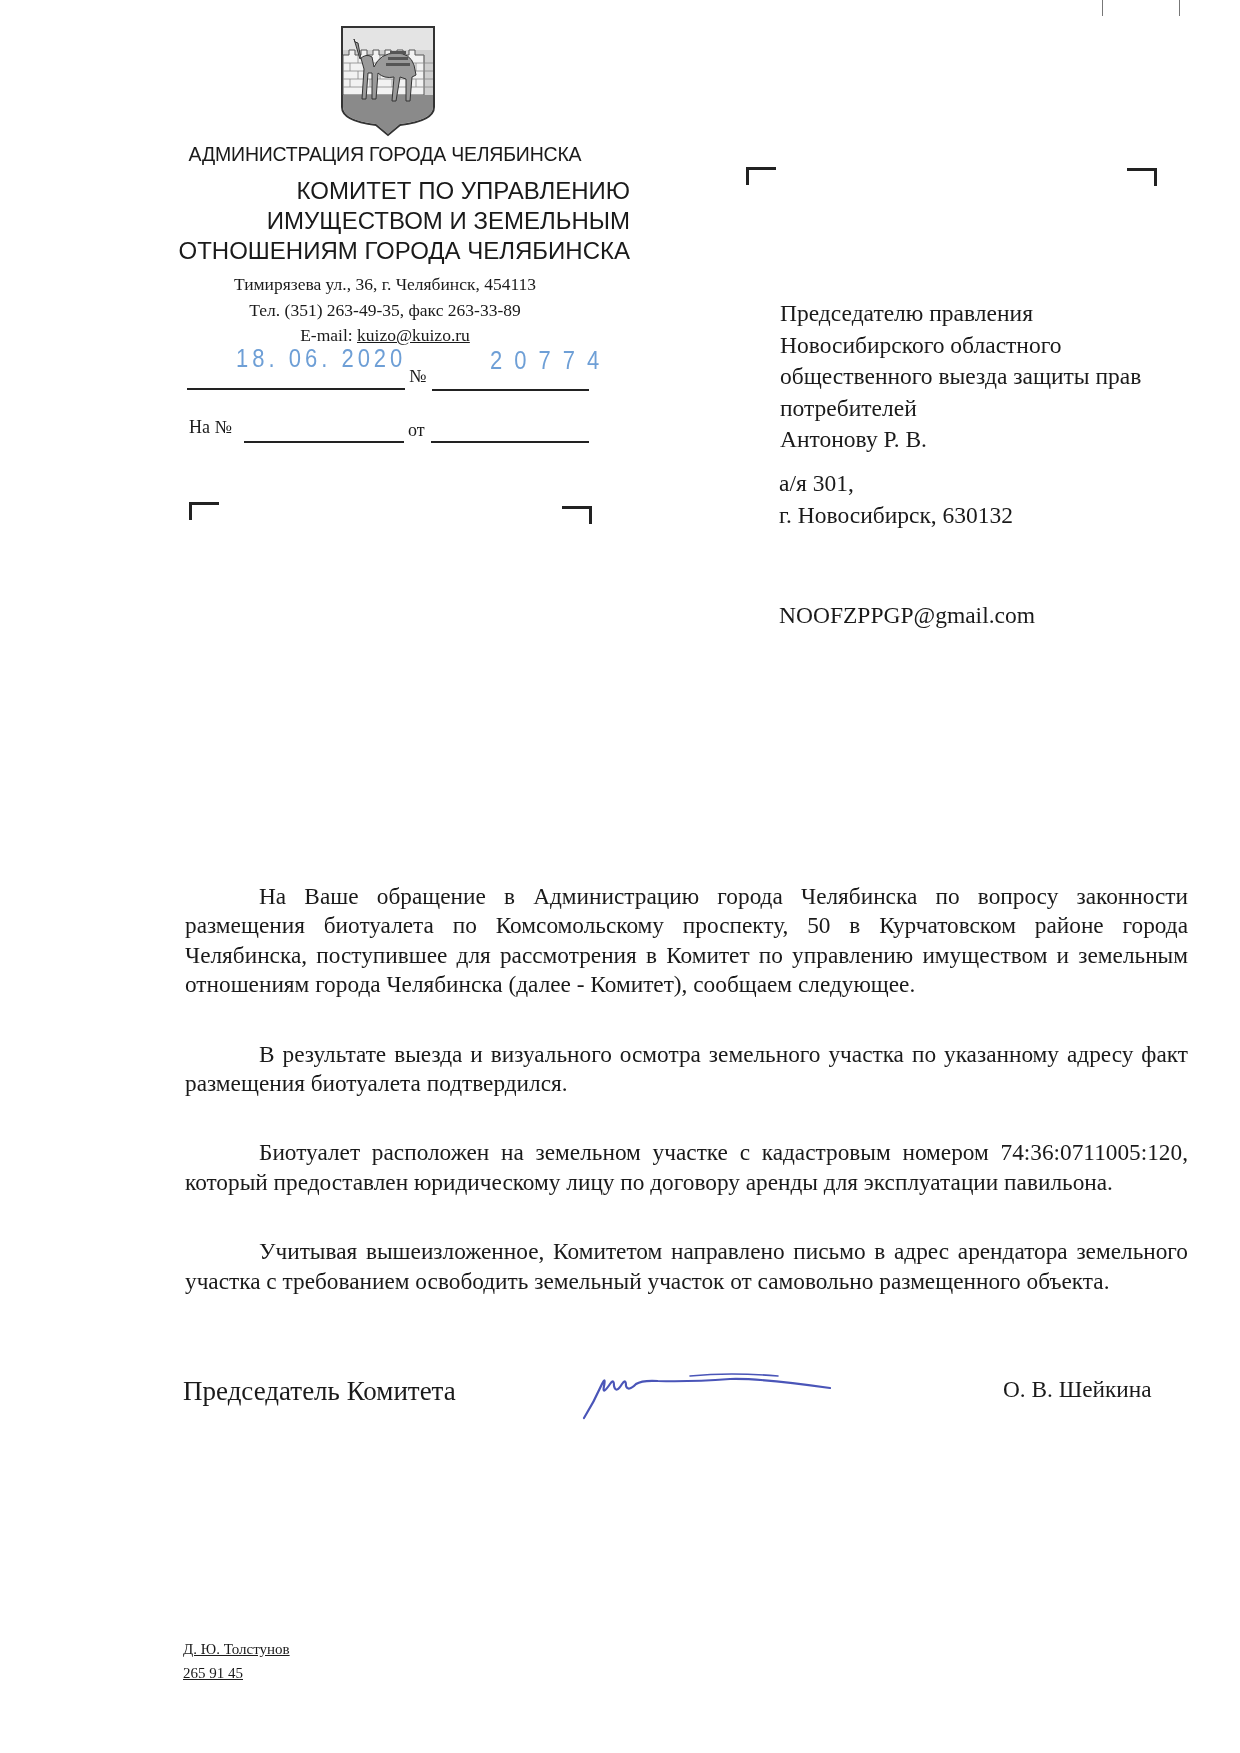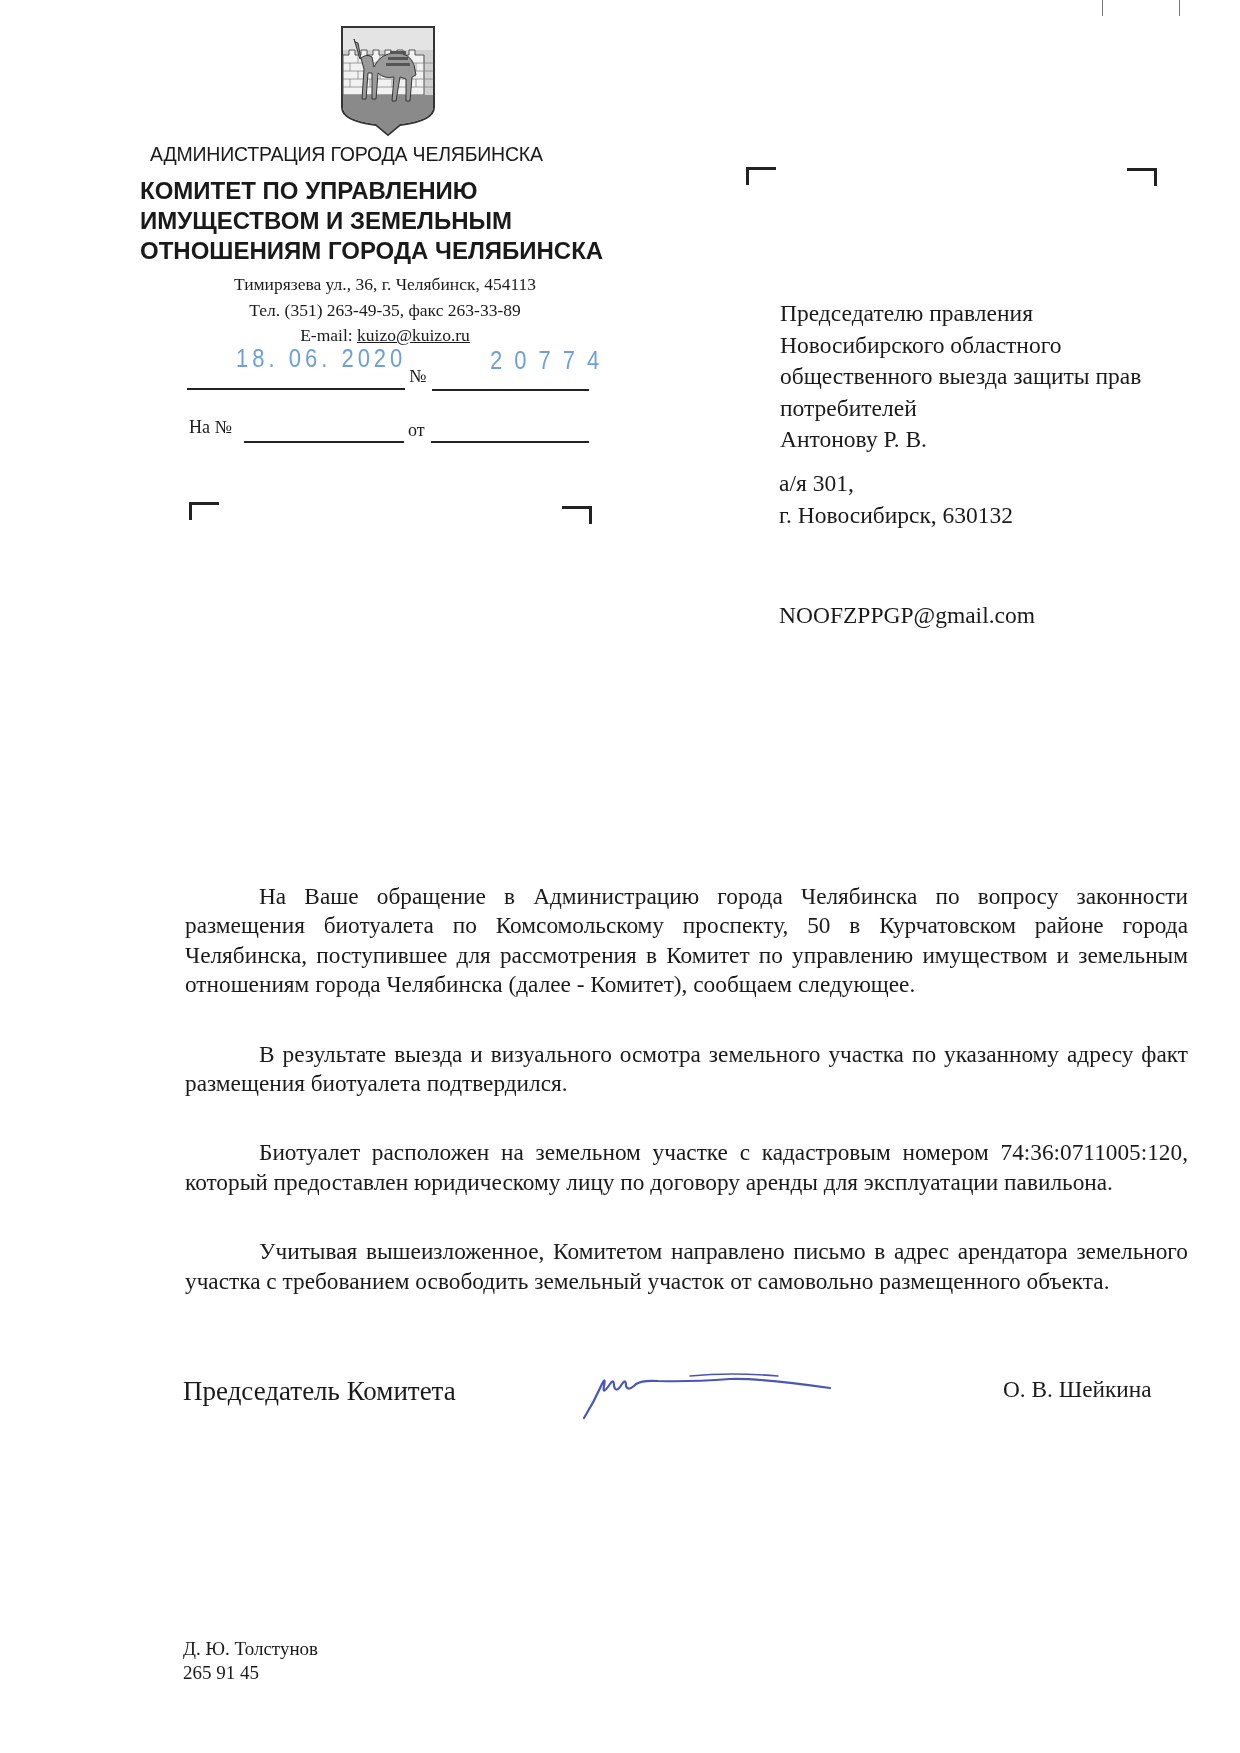--- a/index.html
+++ b/index.html
@@ -7,22 +7,22 @@
   body { position: relative; overflow: hidden; color: #1a1a1a; font-family: "Liberation Serif", serif; }
   .abs { position: absolute; }
 
   
   .tick { position: absolute; top: 0; width: 1px; height: 16px; background: #777; }
 
   
   .arms { left: 340px; top: 25px; width: 96px; height: 112px; }
 
   
-  .hdr-admin { left: 150px; top: 143px; width: 470px; text-align: left; font-family: "Liberation Sans", sans-serif; font-size: 19.5px; letter-spacing: -0.2px; }
-  .hdr-committee { left: 140px; top: 176px; width: 490px; text-align: left; font-family: "Liberation Sans", sans-serif; font-weight: bold; font-size: 24px; line-height: 30px; }
+  .hdr-admin { left: 150px; top: 143px; width: 470px; text-align: center; font-family: "Liberation Sans", sans-serif; font-size: 19.5px; letter-spacing: -0.2px; }
+  .hdr-committee { left: 140px; top: 176px; width: 490px; text-align: right; font-family: "Liberation Sans", sans-serif; font-weight: normal; font-size: 24px; line-height: 30px; }
   .hdr-contact { left: 160px; top: 272px; width: 450px; text-align: center; font-size: 17.5px; line-height: 25.5px; }
   .hdr-contact .em-link { text-decoration: underline; text-align: right; }
 
   
   .stamp { color: #6e9fd6; font-family: "Liberation Sans", sans-serif; font-size: 22px; letter-spacing: 4px; transform: scaleY(1.15); transform-origin: left bottom; }
   .line { position: absolute; height: 1.5px; background: #222; }
   .reg-label { font-size: 18px; }
 
   
   .corner { position: absolute; width: 30px; height: 18px; border-color: #222; border-style: solid; border-width: 0; }
@@ -37,21 +37,21 @@
   
   .body-text { left: 185px; top: 842px; width: 1003px; font-size: 23.3px; line-height: 29.4px; text-align: justify; }
   .body-text p { text-indent: 74px; margin-top: 40px; }
 
   
   .sig-title { left: 183px; top: 1376px; font-size: 27px; }
   .sig-name { left: 1003px; top: 1376px; font-size: 23.3px; text-align: center; }
   .sig-scribble { left: 580px; top: 1362px; width: 260px; height: 62px; }
 
   
-  .exec { left: 183px; top: 1637px; font-size: 19px; line-height: 24px; }
+  .exec { left: 183px; top: 1637px; font-size: 15px; line-height: 24px; text-decoration: underline; }
 </style>
 </head>
 <body>
 
 <div class="tick" style="left:1102px;"></div>
 <div class="tick" style="left:1179px;"></div>
 
 <div class="abs arms">
   <svg width="96" height="112" viewBox="0 0 96 112">
     <path d="M2 2 H94 V82 Q94 96 60 100 L48 110 L36 100 Q2 96 2 82 Z" fill="#cfcfcf" stroke="#333" stroke-width="2"></path>

